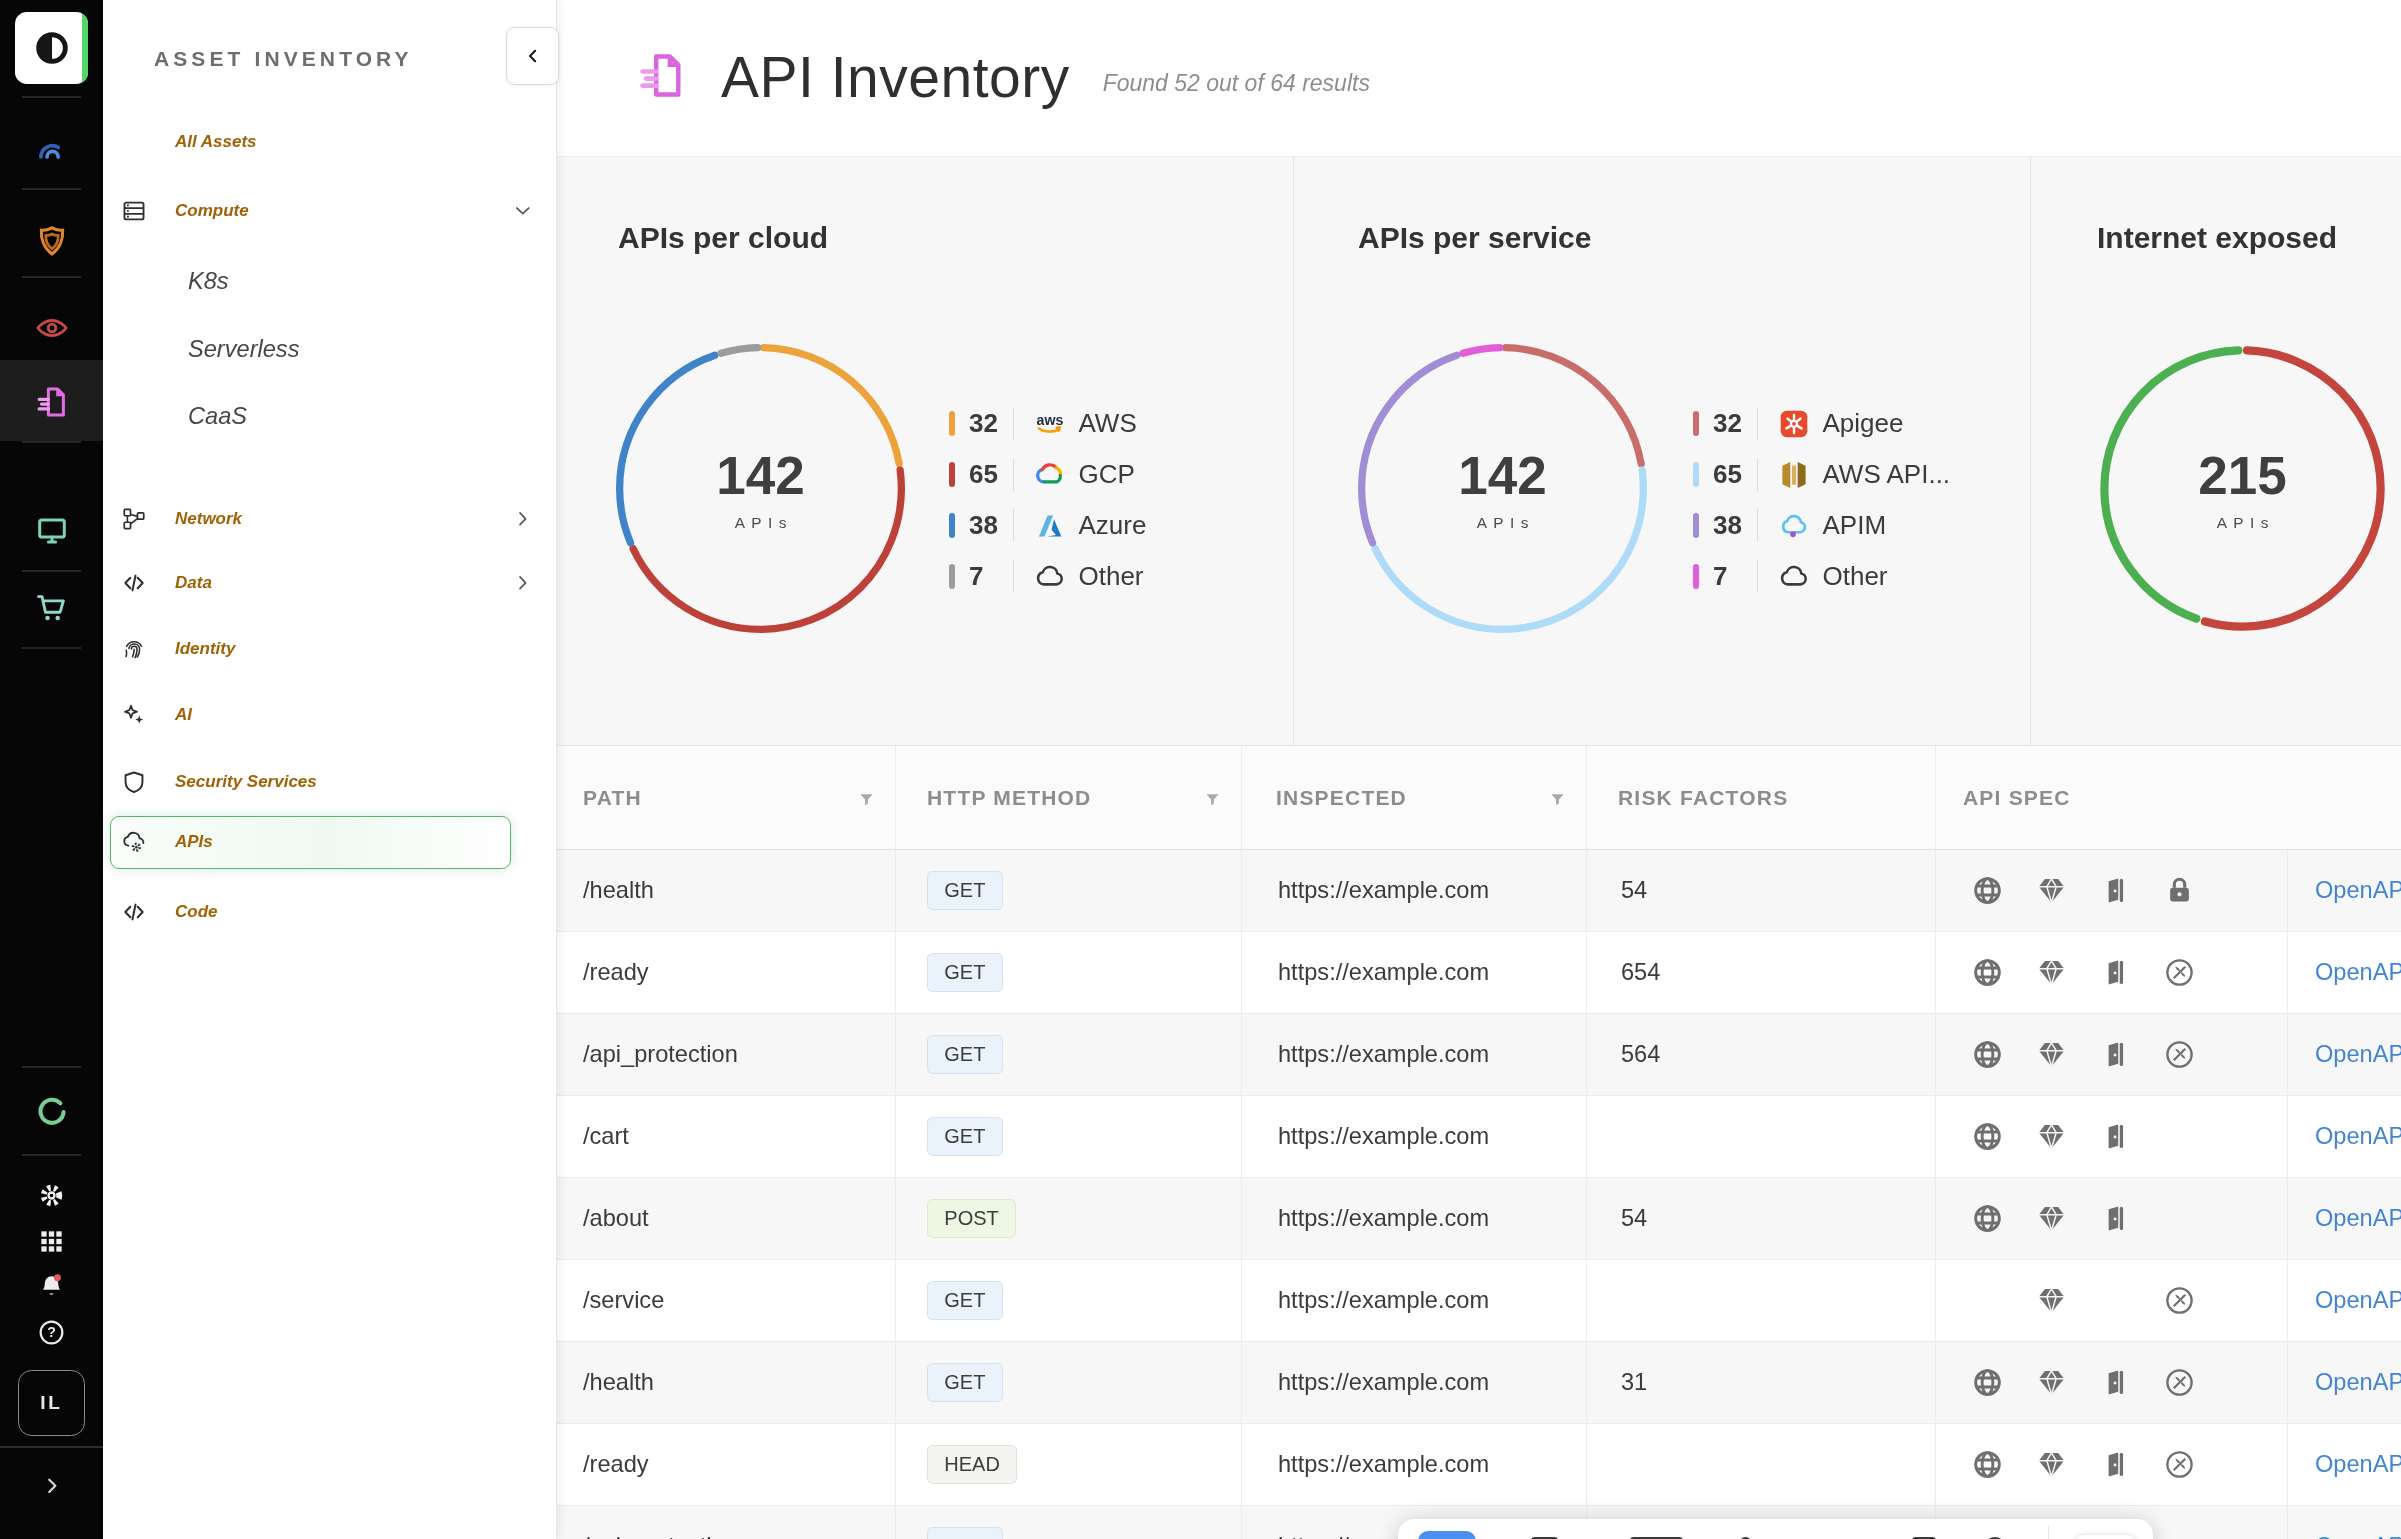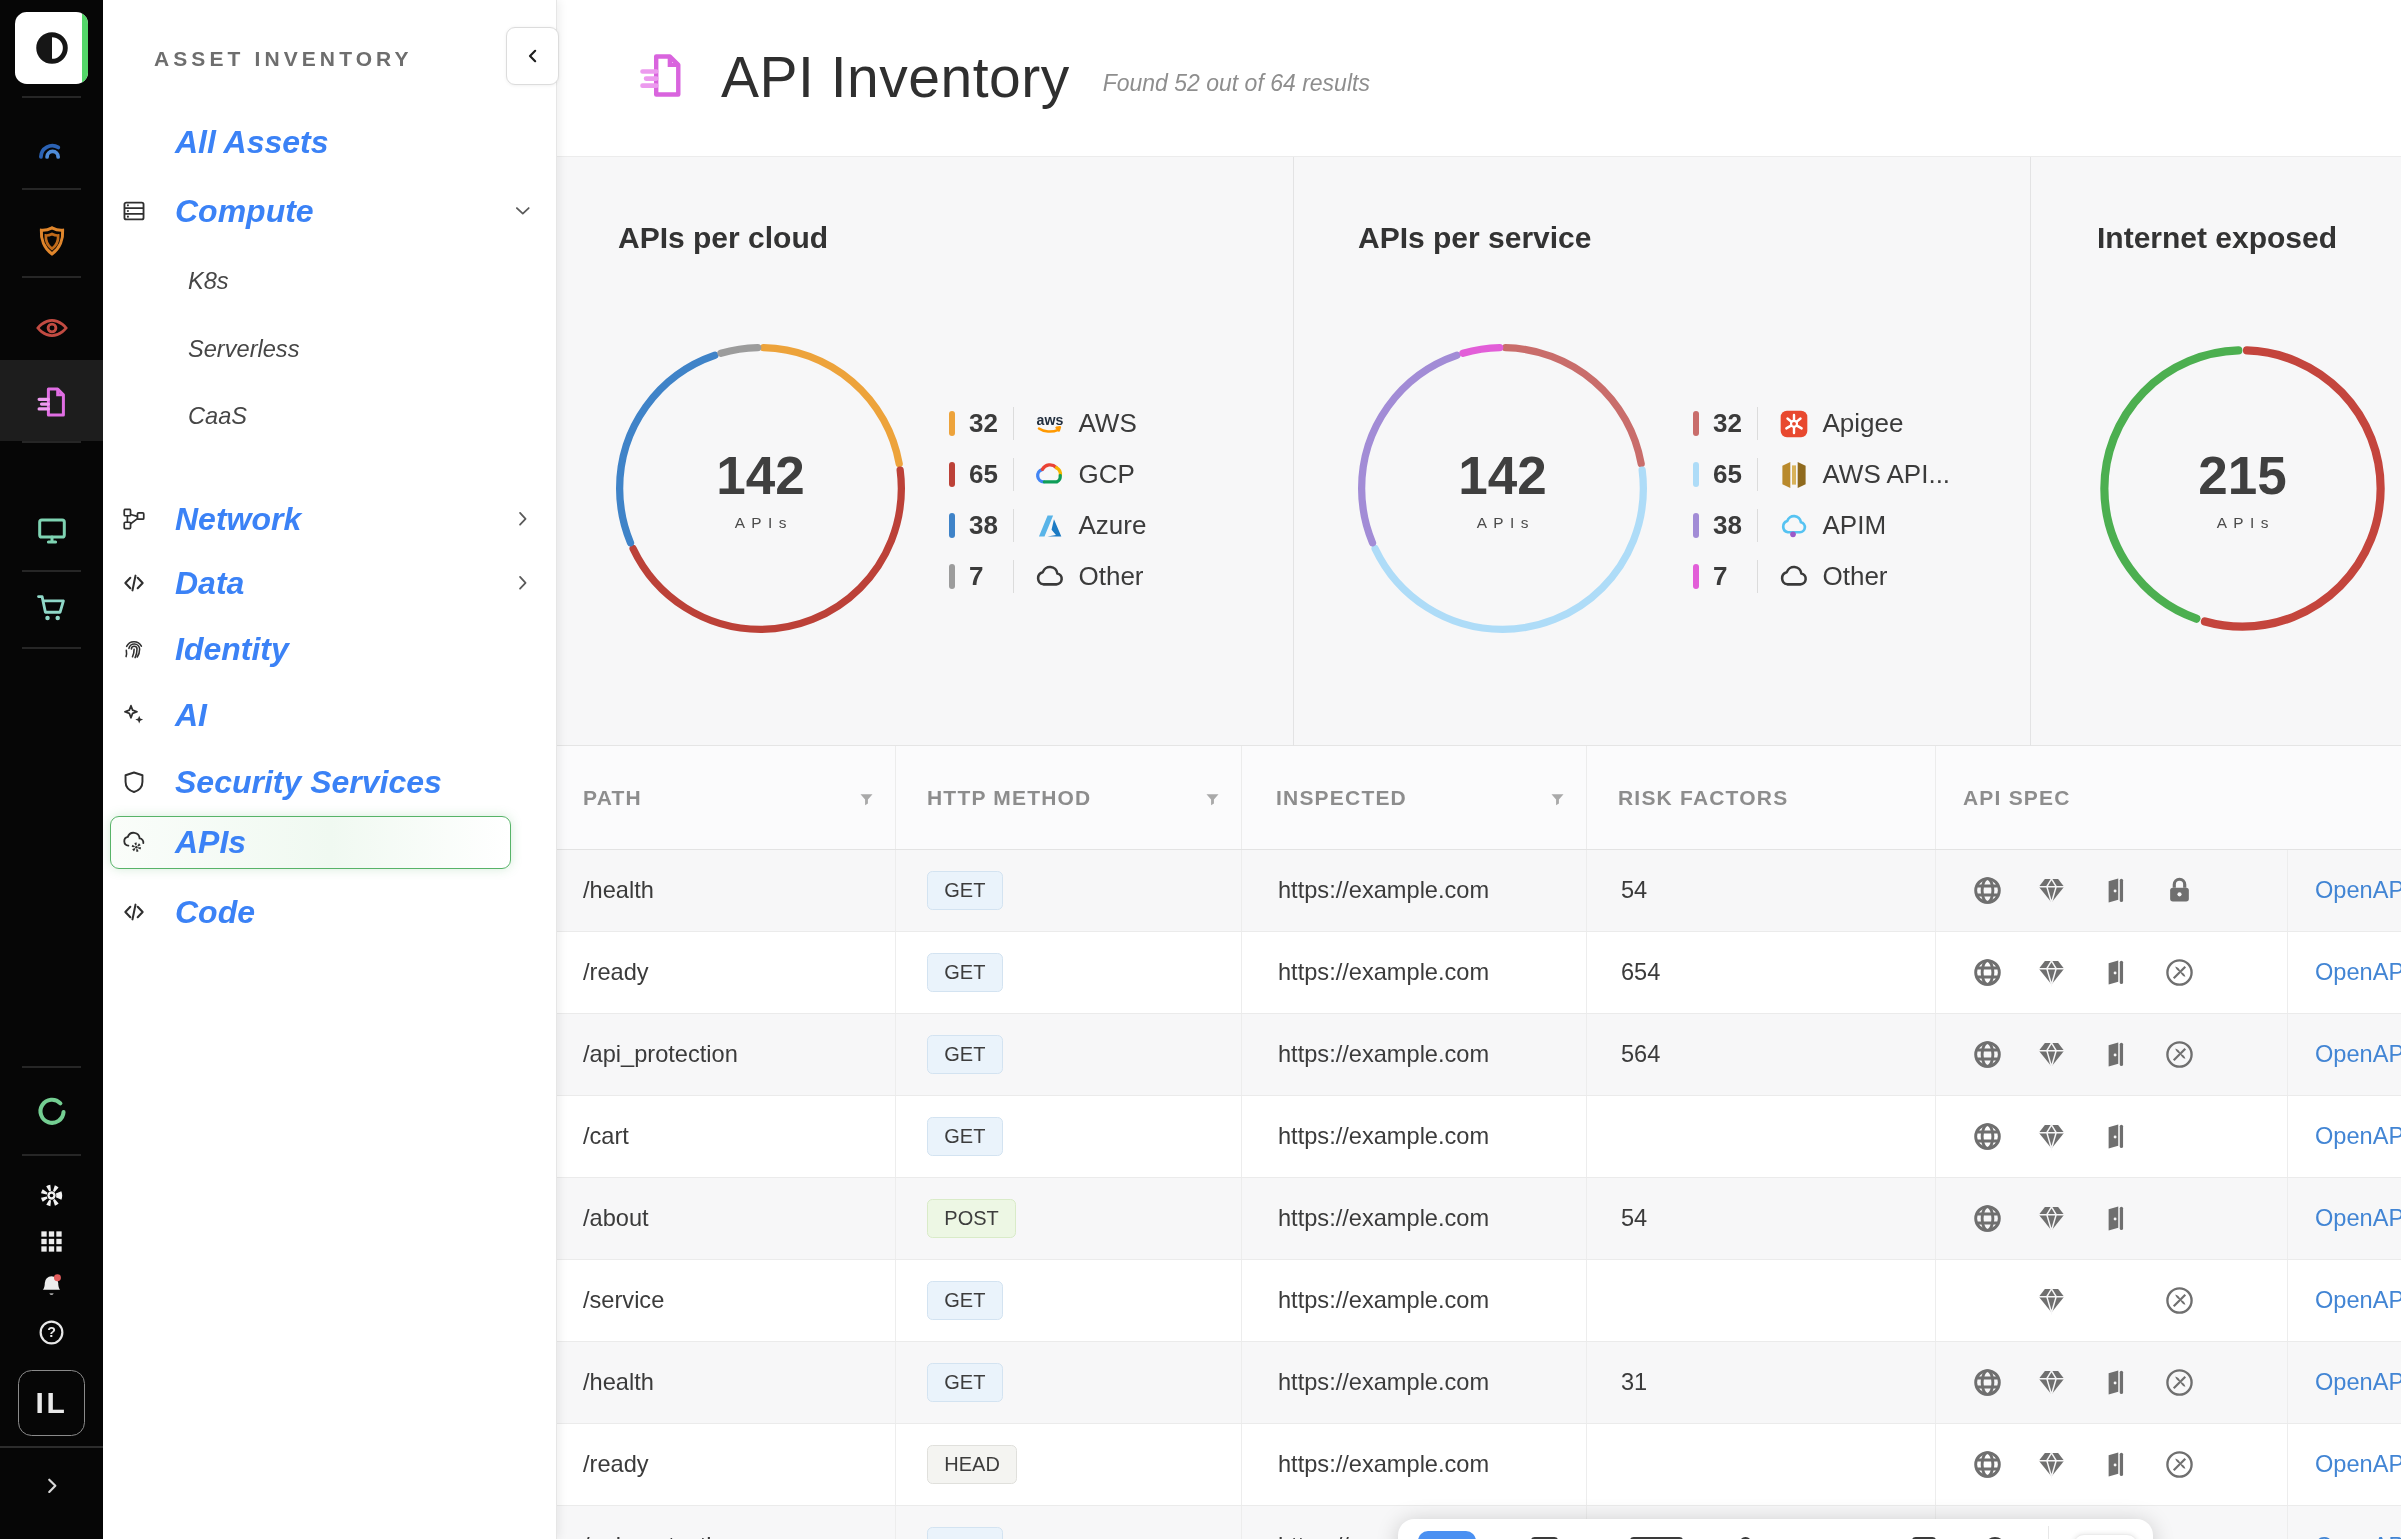--- a/index.html
+++ b/index.html
@@ -11,31 +11,31 @@
   #rail { position:absolute; left:0; top:0; width:103px; height:1539px; background:#060606; z-index:30; }
   .rail-sel { position:absolute; left:0; top:360px; width:103px; height:81px; background:#1d1d1d; }
   .rail-btn { position:absolute; left:0; width:103px; display:flex; align-items:center; justify-content:center; cursor:pointer; }
   .rail-btn svg { width:36px; height:36px; }
   .rail-sep { position:absolute; left:22px; width:59px; height:1.8px; background:#262626; }
   #logo-box { position:absolute; left:15.4px; top:11.8px; width:73px; height:72px; background:#fff; border-radius:11.8px;
     display:flex; align-items:center; justify-content:center; overflow:hidden; }
   #logo-box .accent { position:absolute; right:0; top:0; width:6.4px; height:100%; background:#53D769; }
   #logo-box svg { width:42px; height:42px; }
   #rail-avatar { position:absolute; left:18px; top:1370px; width:67px; height:66px; border:1.8px solid #8a8a8a; border-radius:13.6px;
-    color:#e9e9e9; font-size:30px; font-weight:bold; letter-spacing:2.7px; display:flex; align-items:center; justify-content:center; }
+    color:#e9e9e9; font-size:19px; font-weight:bold; letter-spacing:2.7px; display:flex; align-items:center; justify-content:center; }
   .rail-line { position:absolute; left:0; top:1446px; width:103px; height:1.8px; background:#2c2c2c; }
 
   
   #sidebar { position:absolute; left:103px; top:0; width:454px; height:1539px; background:#fff;
     border-right:0.9px solid #e6e6e6; box-shadow:2.7px 0 9px rgba(0,0,0,.07); z-index:20; }
   #sidebar-title { position:absolute; left:51px; top:47px; font-size:21px; font-weight:700; letter-spacing:4.1px; color:#6e6e6e; }
   .nav-item { position:absolute; left:0; width:454px; height:56px; display:flex; align-items:center; cursor:pointer; }
   .nav-icon { position:absolute; left:18px; width:26px; height:26px; color:#2f2f2f; }
   .nav-icon svg { width:26px; height:26px; }
-  .nav-label { position:absolute; left:72px; font-style:italic; font-weight:700; font-size:32px; color:#3b82f6; white-space:nowrap; }
+  .nav-label { position:absolute; left:72px; font-style:italic; font-weight:700; font-size:17px; color:#a16207; white-space:nowrap; }
   .nav-item.sub .nav-label { left:85px; font-weight:400; font-size:23.6px; color:#464646; }
   .nav-chev { position:absolute; right:22px; width:23.6px; height:23.6px; color:#5a5a5a; }
   .nav-chev svg { width:23.6px; height:23.6px; }
   #apis-box { position:absolute; left:7.3px; top:816px; width:401px; height:53px; border:1.8px solid #57B368; border-radius:9px;
     background:linear-gradient(90deg,#fafdfa 0%,#f0f9f1 55%,#ffffff 100%); box-shadow:0 0 11px rgba(87,179,104,.25); }
   #collapse-btn { position:absolute; left:506px; top:27px; width:53px; height:58px; background:#fff; border:0.9px solid #dcdcdc;
     border-radius:9px; z-index:25; display:flex; align-items:center; justify-content:center; cursor:pointer;
     box-shadow:0 0.9px 3.6px rgba(0,0,0,.06); }
   #collapse-btn svg { width:20px; height:20px; color:#1e1e1e; }
 

